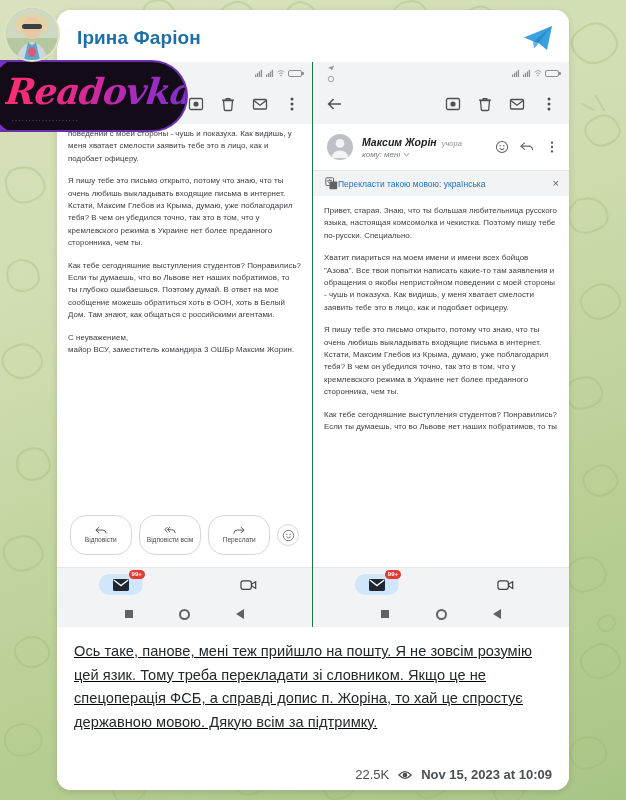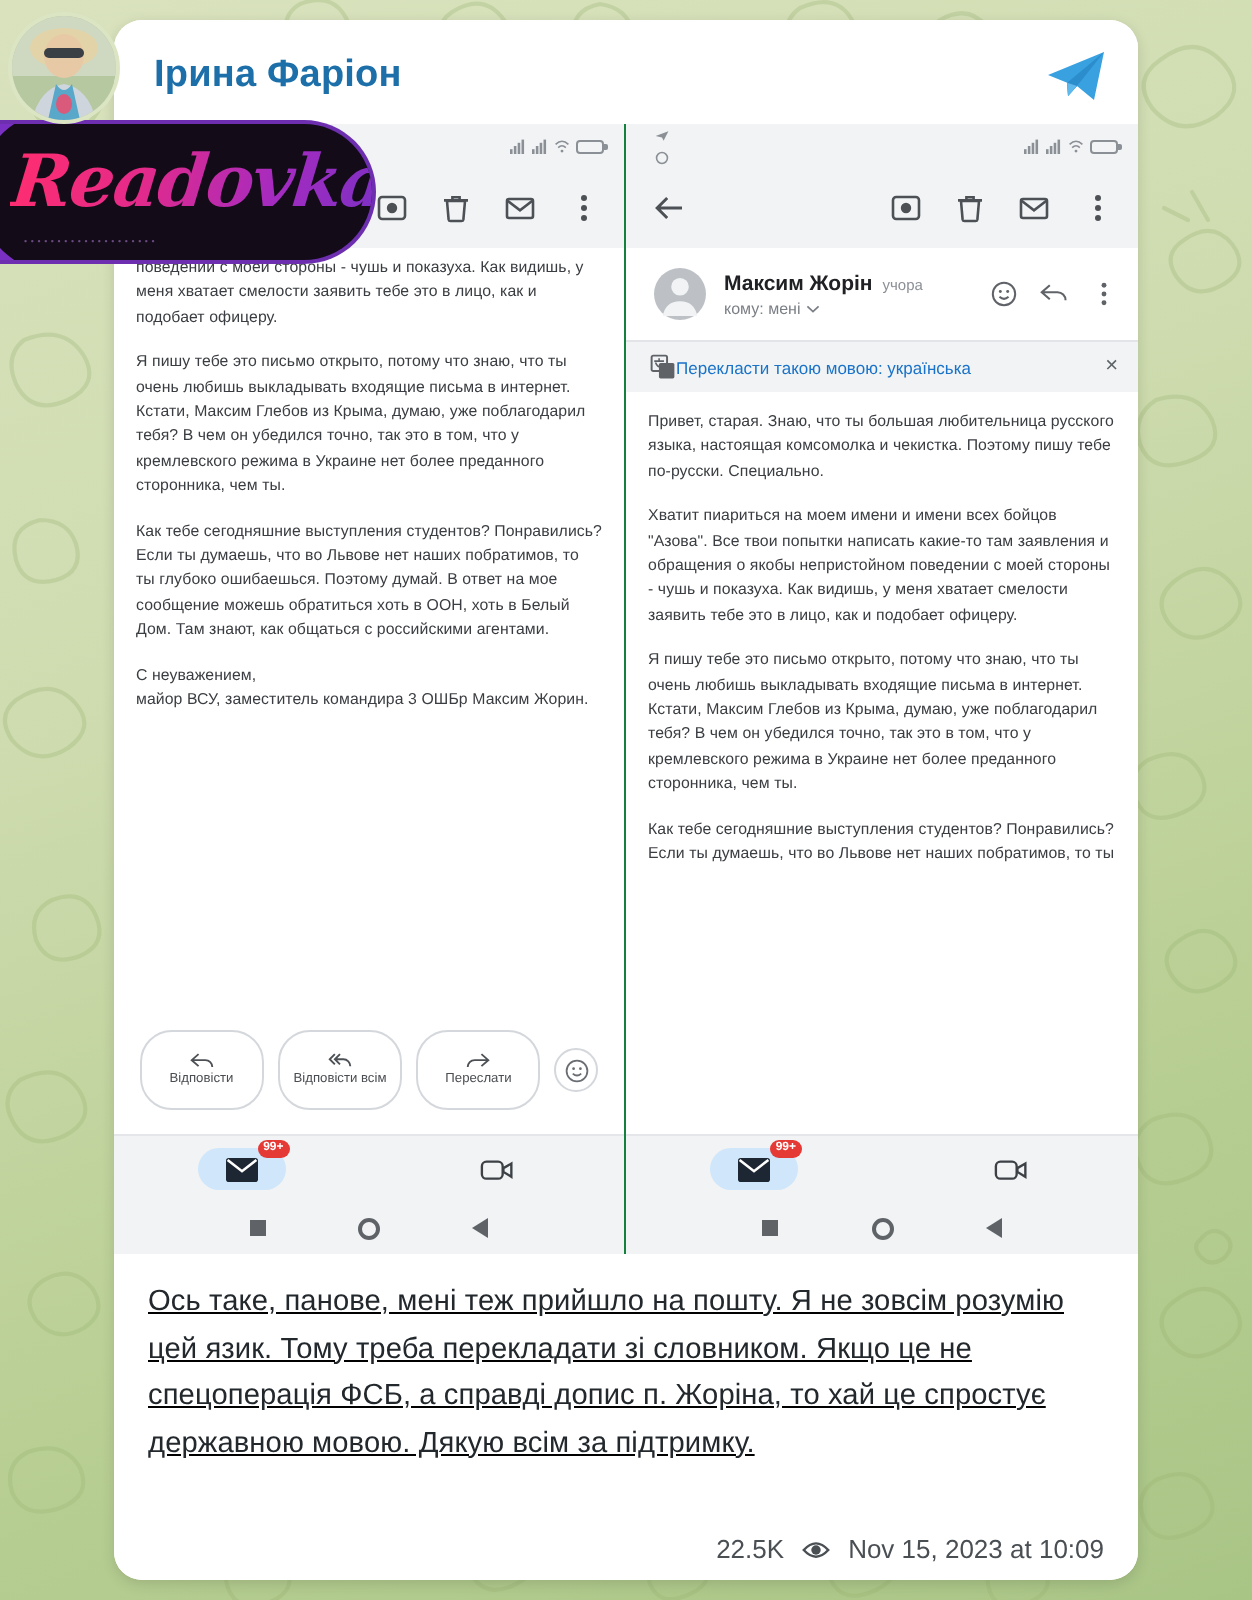--- a/index.html
+++ b/index.html
@@ -80,20 +80,21 @@
   .tb-icons{ margin-left:auto; display:flex; align-items:center; gap:16px; }
   .tb-ico{ width:16px; height:16px; display:block; }
 
   
   .sender{
     flex:0 0 46px;
     background:#fff;
     display:flex; align-items:center;
     padding:0 10px 0 14px;
     gap:9px;
+    font-style:italic;
   }
   .avatar-ph{
     width:26px;height:26px;border-radius:50%;background:#bdc1c6;
     display:flex;align-items:center;justify-content:center;flex:0 0 26px;
   }
   .sender-txt{ display:flex;flex-direction:column; gap:2px; min-width:0;}
   .sender-line1{ display:flex; align-items:baseline; gap:5px;}
   .sender-name{ font-size:10.5px; font-weight:bold; color:#202124; white-space:nowrap;}
   .sender-time{ font-size:7.5px; color:#8b9096; }
   .sender-to{ font-size:8px; color:#7a7f85; display:flex;align-items:center;gap:3px;text-align:right;}
@@ -200,21 +201,21 @@
     flex:0 0 42px;
     background:#fff;
     display:flex; align-items:center;
     padding:0 17px 8px 17px;
     gap:14px;
   }
   #post-link{ font-size:13.5px; color:#3a93d4; }
   #meta-right{ margin-left:auto; display:flex;align-items:center;gap:9px;margin-top:20px;}
   #views{ font-size:13px; color:#4a4f54; }
   #eye{ width:14px;height:14px;display:block;}
-  #date{ font-size:13px; color:#4a4f54; white-space:nowrap;}
+  #date{ font-size:13px; color:#4a4f54; white-space:nowrap;font-weight:bold;}
 
   
   #watermark{
     position:absolute; left:-22px; top:62px;
     width:208px; height:68px;
     background:#130c18;
     border-radius:0 36px 36px 0;
     overflow:hidden;
     box-shadow:0 0 0 2px #6d2fb0;
   }

